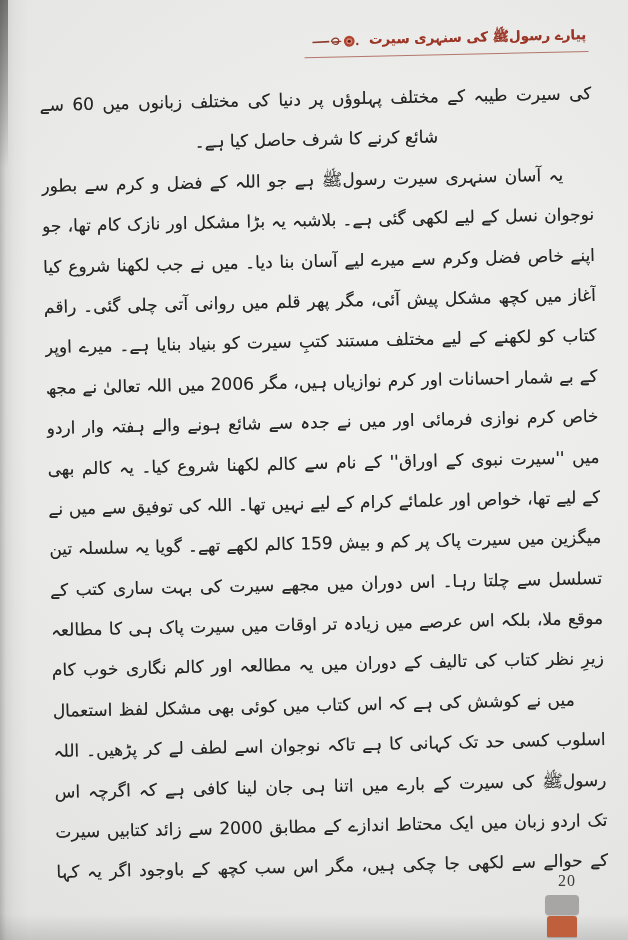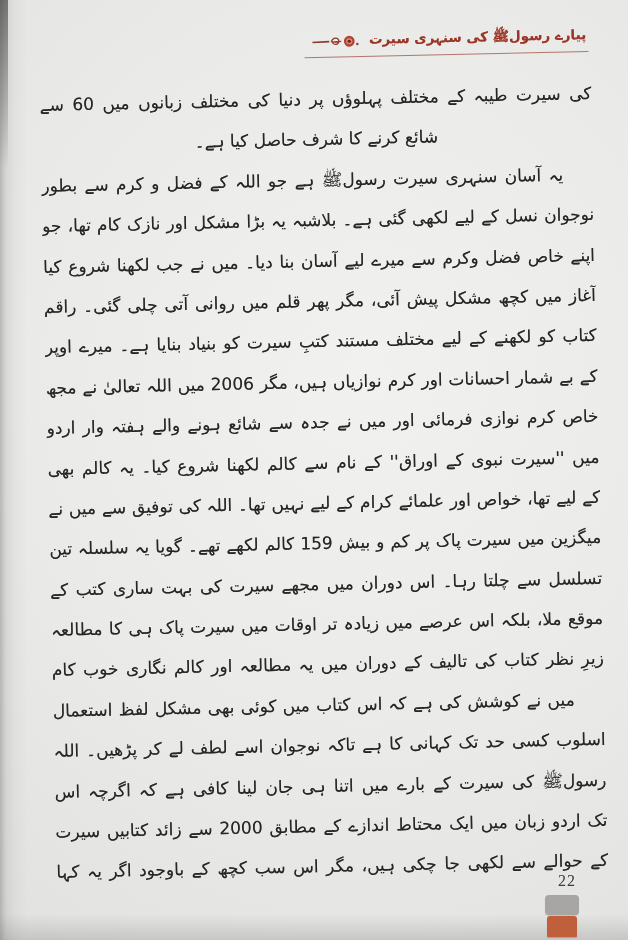--- a/index.html
+++ b/index.html
@@ -117,20 +117,20 @@
         <div class="line" dir="rtl">زیرِ نظر کتاب کی تالیف کے دوران میں یہ مطالعہ اور کالم نگاری خوب کام آئی۔</div>
         <div class="line indent" dir="rtl">میں نے کوشش کی ہے کہ اس کتاب میں کوئی بھی مشکل لفظ استعمال نہ کروں۔</div>
         <div class="line" dir="rtl">اسلوب کسی حد تک کہانی کا ہے تاکہ نوجوان اسے لطف لے کر پڑھیں۔ اللہ کے</div>
         <div class="line" dir="rtl">رسولﷺ کی سیرت کے بارے میں اتنا ہی جان لینا کافی ہے کہ اگرچہ اس وقت</div>
         <div class="line" dir="rtl">تک اردو زبان میں ایک محتاط اندازے کے مطابق 2000 سے زائد کتابیں سیرت</div>
         <div class="line" dir="rtl">کے حوالے سے لکھی جا چکی ہیں، مگر اس سب کچھ کے باوجود اگر یہ کہا جائے کہ سیرت</div>
       </div>
 
   </div>
 
-  <div class="pagenum">22</div>
+  <div class="pagenum">20</div>
 
   <div class="tab">
     <div class="tab-top" style="background: rgb(167, 166, 164);"></div>
     <div class="tab-bottom" style="background: rgb(192, 95, 59);"></div>
   </div>
 
 </div>
 
 </body></html>

